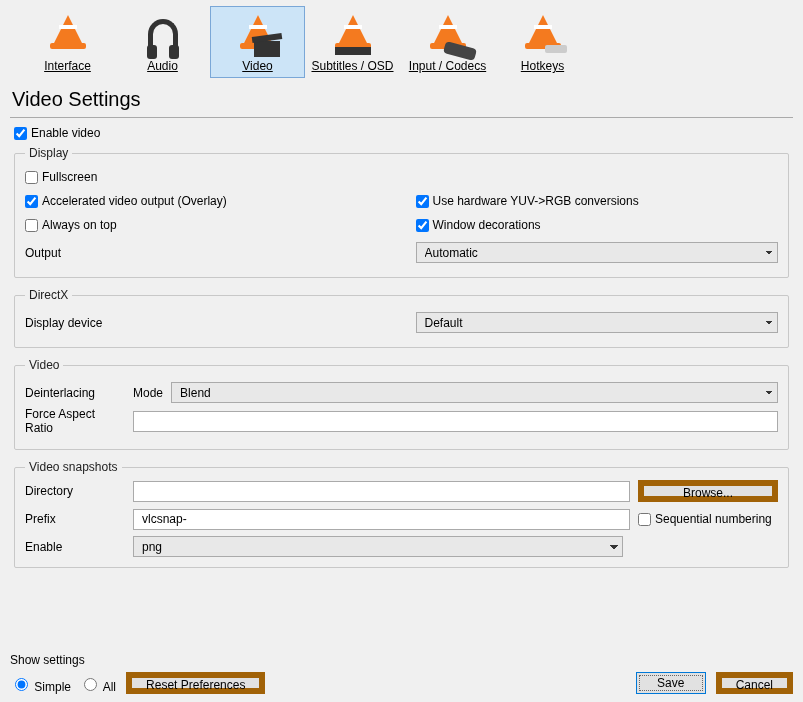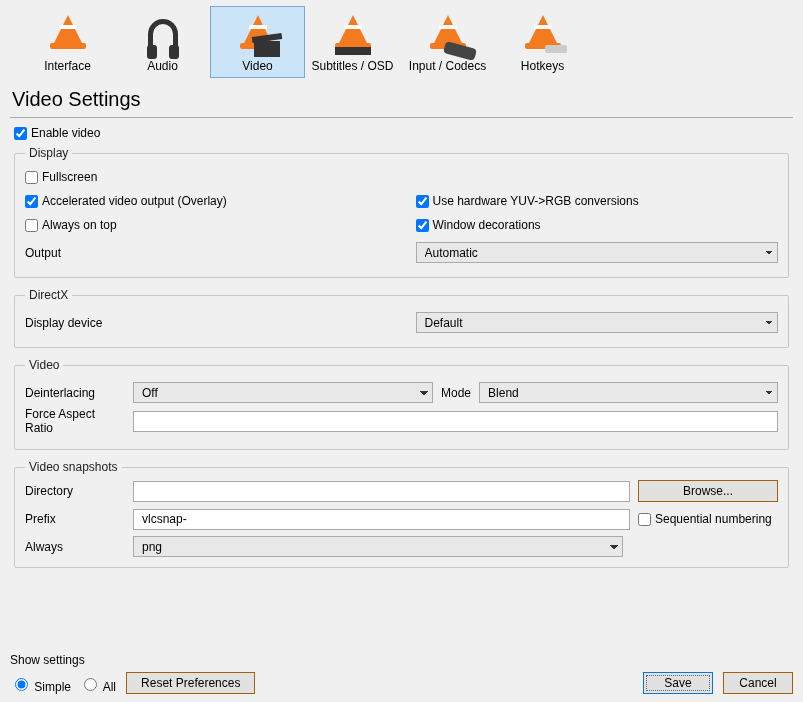--- a/index.html
+++ b/index.html
@@ -18,20 +18,21 @@
     display: flex;
     gap: 0;
     padding: 6px 20px 0;
   }
   .toolbar-item {
     width: 95px;
     text-align: center;
     padding: 6px 4px 4px;
     cursor: pointer;
     border: 1px solid transparent;
+    text-decoration: underline;
   }
   .toolbar-item.selected {
     background: #cce4f7;
     border: 1px solid #7aa7d7;
   }
   .toolbar-icon {
     width: 48px;
     height: 42px;
     margin: 0 auto 4px;
     position: relative;
@@ -135,21 +136,21 @@
     background-position: right 8px center, right 4px center;
     background-size: 4px 4px, 4px 4px;
     background-repeat:no-repeat;
   }
 
   button {
     font: inherit;
     height:22px;
     padding:0 14px;
     background:#e1e1e1;
-    border:1px solid #a16207;
+    border:6px solid #a16207;
     cursor:pointer;
   }
   button.primary {
     border:1px solid #0078d7;
     outline:1px dotted #666;
     outline-offset:-4px;
     margin-left:36px;
   }
 
   .footer {
@@ -268,23 +269,20 @@
           <option>Default</option>
         </select>
       </div>
     </div>
   </fieldset>
 
   <fieldset>
     <legend>Video</legend>
     <div class="form-row">
       <label class="fld lbl-110">Deinterlacing</label>
-      <select style="width:300px">
-        <option>Off</option>
-      </select>
       <label>Mode</label>
       <select class="wide">
         <option>Blend</option>
       </select>
     </div>
     <div class="form-row">
       <label class="fld lbl-110">Force Aspect Ratio</label>
       <input type="text" class="wide" value="" style="">
     </div>
   </fieldset>
@@ -296,21 +294,21 @@
       <input type="text" value="" style="">
       <button style="min-width:140px">Browse...</button>
 
       <label>Prefix</label>
       <input type="text" value="vlcsnap-" style="">
       <div class="checkbox-row">
         <input type="checkbox" style="">
         <label>Sequential numbering</label>
       </div>
 
-      <label>Always</label>
+      <label>Enable</label>
       <select style="width:490px">
         <option>png</option>
       </select>
       <div></div>
     </div>
   </fieldset>
 
 </div>
 
 <div class="footer">

